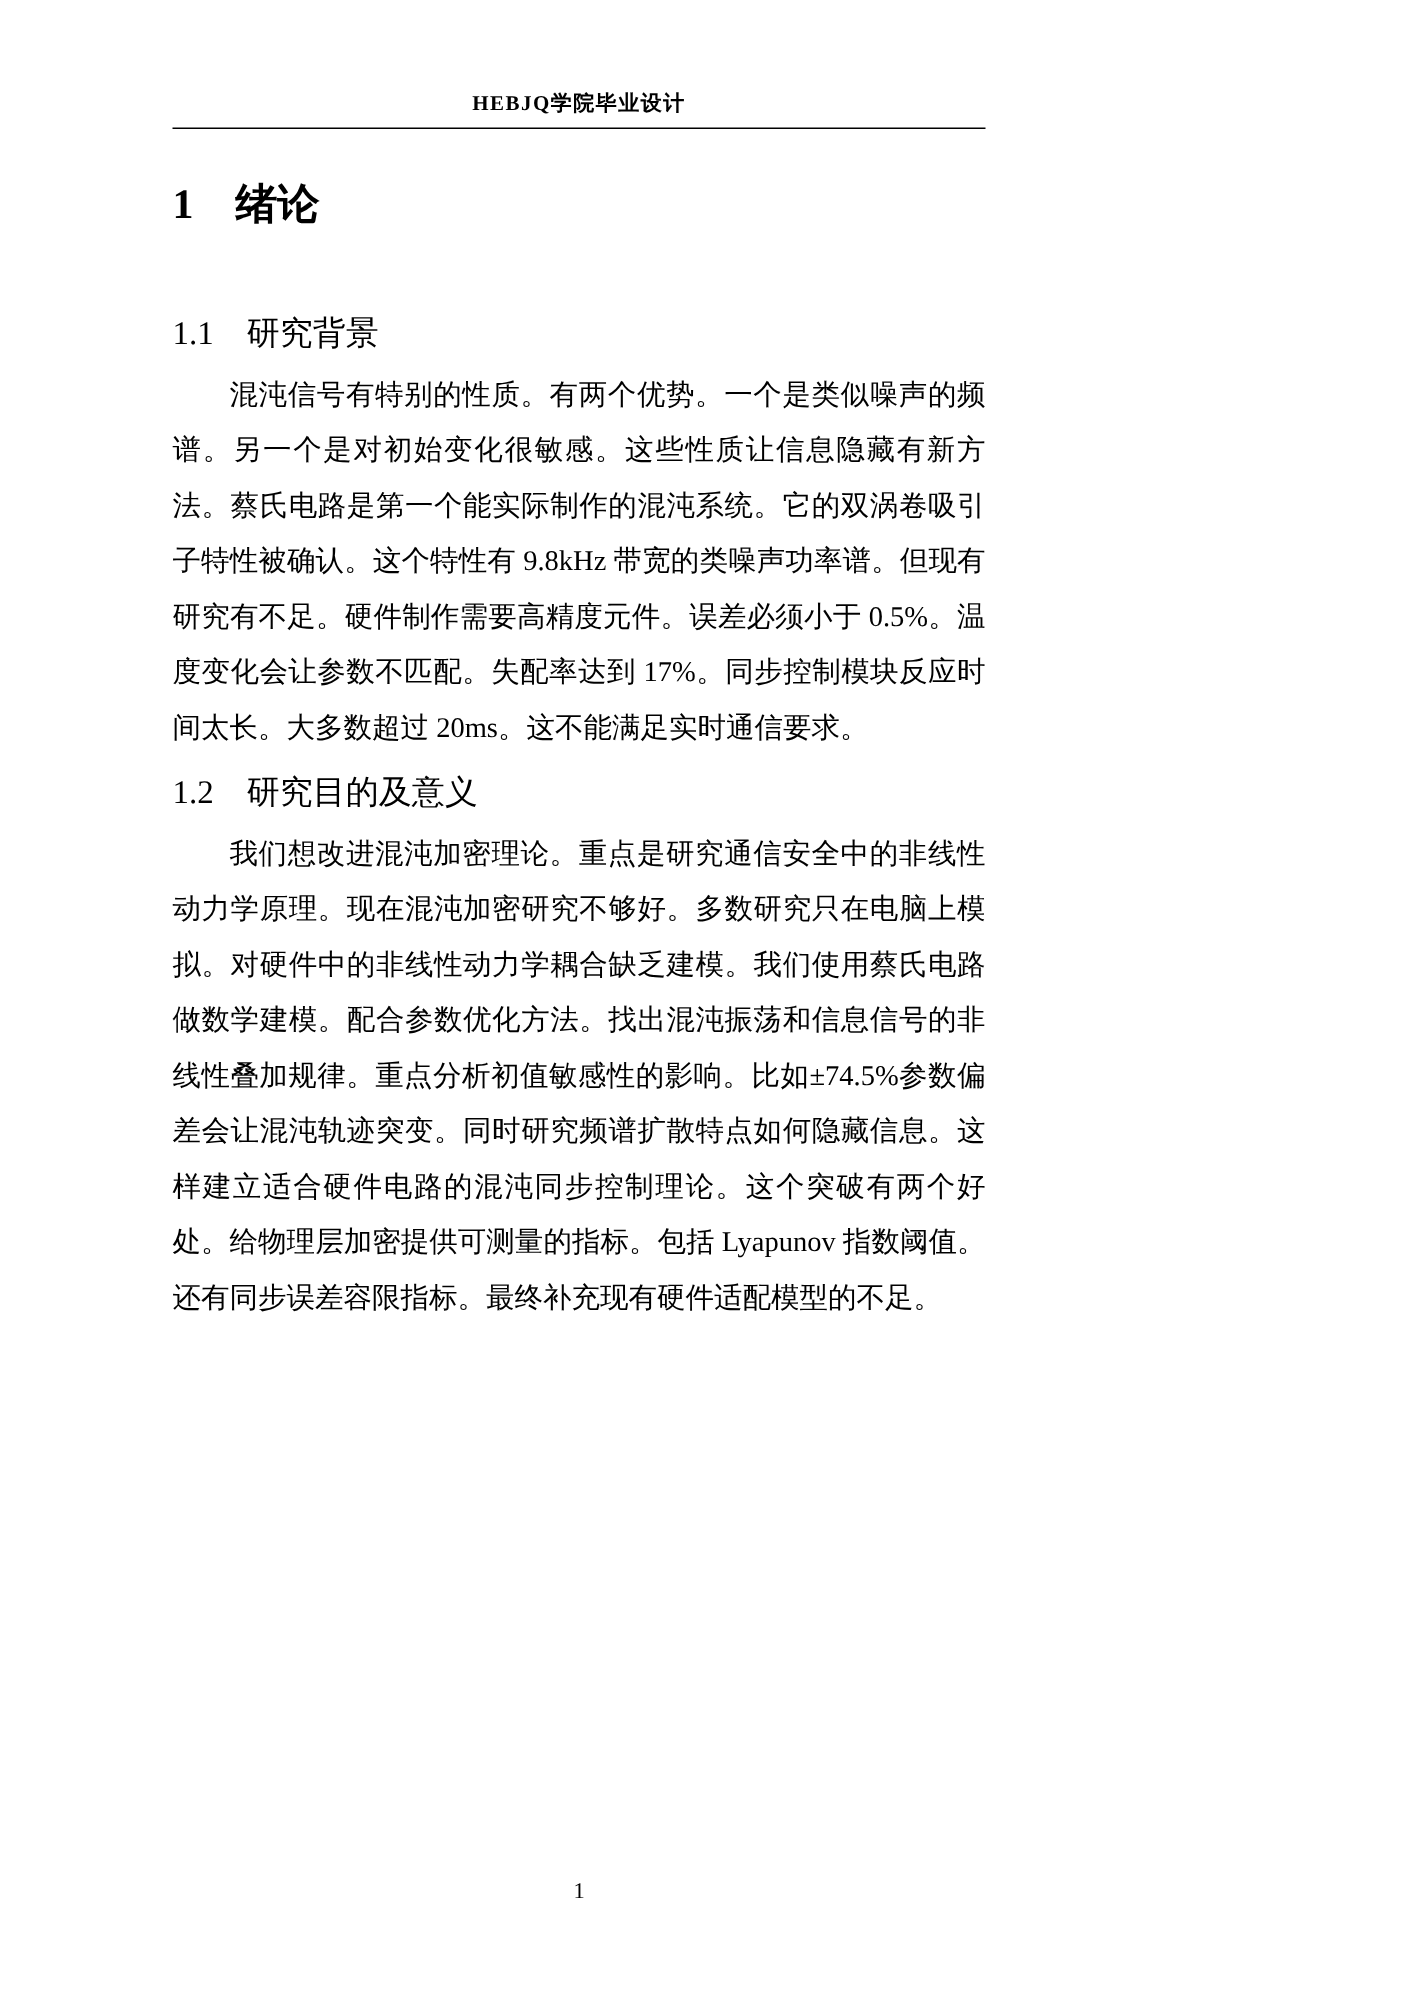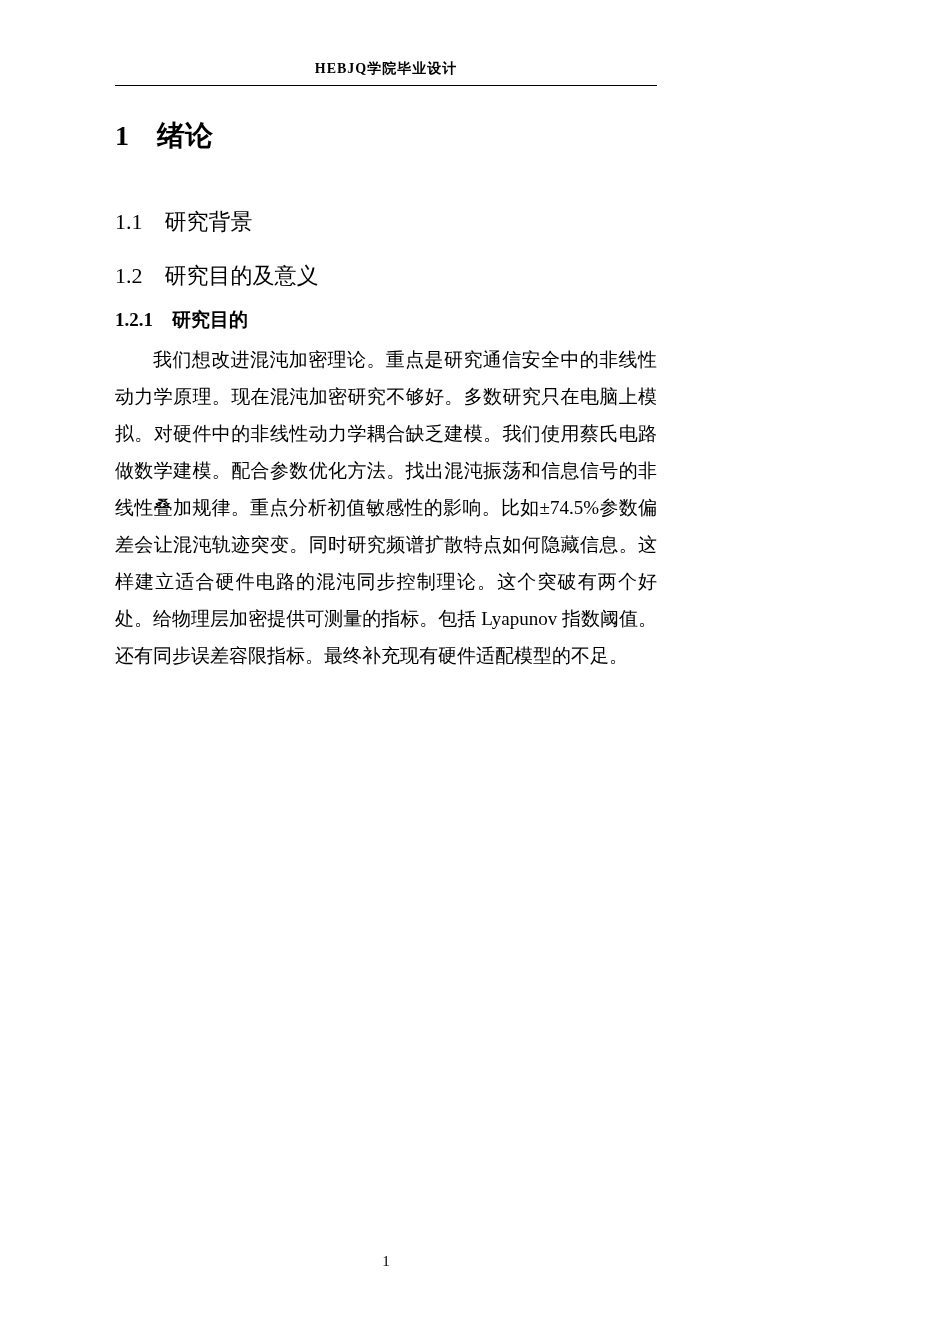--- a/index.html
+++ b/index.html
@@ -31,21 +31,21 @@
     font-weight: bold;
     margin-top: 31px;
     font-family: "Liberation Serif", "DejaVu Serif", serif;
   }
   .h2 {
     font-size: 22px;
     font-weight: normal;
     margin-top: 52px;
   }
   .h2-tight {
-    margin-top: 24px;
+    margin-top: 9px;
   }
   .h3 {
     font-size: 19px;
     font-weight: bold;
     margin-top: 16px;
   }
   p.body {
     font-size: 19px;
     line-height: 37px;
     text-align: justify;
@@ -76,25 +76,25 @@
 
   <div class="header">
     <span>HEBJQ学院毕业设计</span>
   </div>
 
   <h1 class="chapter-title">1　绪论</h1>
 
   <h2 class="h2">1.1　研究背景</h2>
 
 
+  <p class="body">混沌信号有特别的性质。有两个优势。一个是类似噪声的频谱。另一个是对初始变化很敏感。这些性质让信息隐藏有新方法。蔡氏电路是第一个能实际制作的混沌系统。它的双涡卷吸引子特性被确认。这个特性有 9.8kHz 带宽的类噪声功率谱。但现有研究有不足。硬件制作需要高精度元件。误差必须小于 0.5%。温度变化会让参数不匹配。失配率达到 17%。同步控制模块反应时间太长。大多数超过 20ms。这不能满足实时通信要求。</p>
 
 
   <h2 class="h2 h2-tight">1.2　研究目的及意义</h2>
 
-  <h3 class="h3">1.2.1　研究目的</h3>
 
   <p class="body">我们想改进混沌加密理论。重点是研究通信安全中的非线性动力学原理。现在混沌加密研究不够好。多数研究只在电脑上模拟。对硬件中的非线性动力学耦合缺乏建模。我们使用蔡氏电路做数学建模。配合参数优化方法。找出混沌振荡和信息信号的非线性叠加规律。重点分析初值敏感性的影响。比如±74.5%参数偏差会让混沌轨迹突变。同时研究频谱扩散特点如何隐藏信息。这样建立适合硬件电路的混沌同步控制理论。这个突破有两个好处。给物理层加密提供可测量的指标。包括 Lyapunov 指数阈值。还有同步误差容限指标。最终补充现有硬件适配模型的不足。</p>
 
   <div class="footer">
     <span>1</span>
   </div>
 
 </div>
 
 </body></html>

